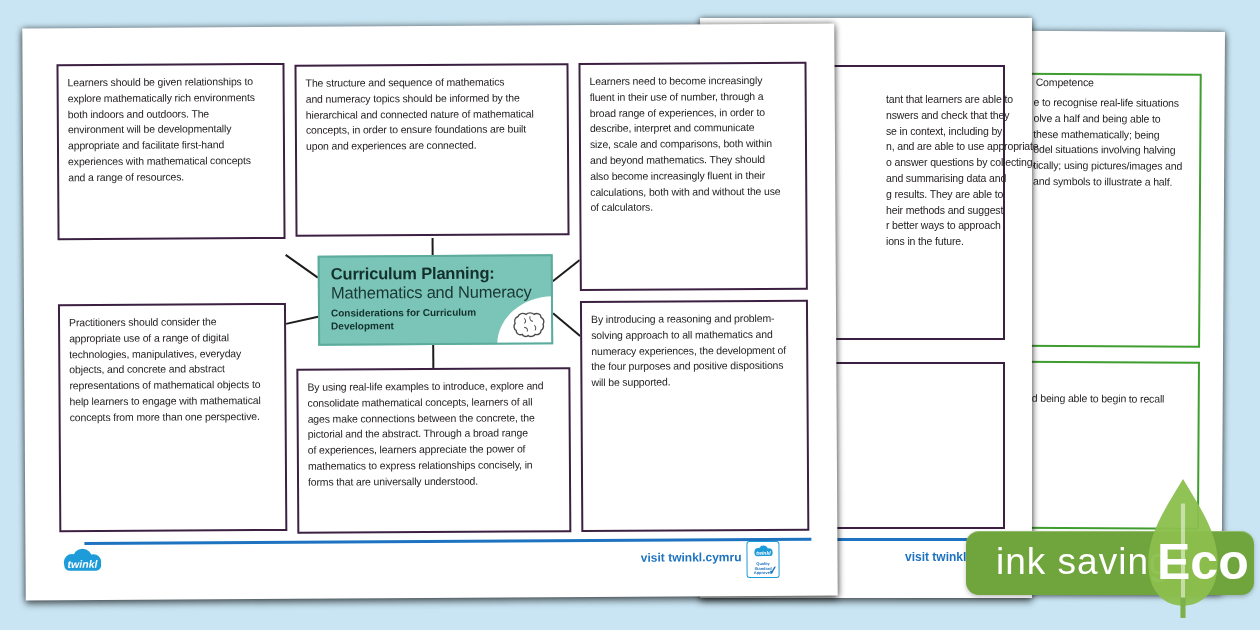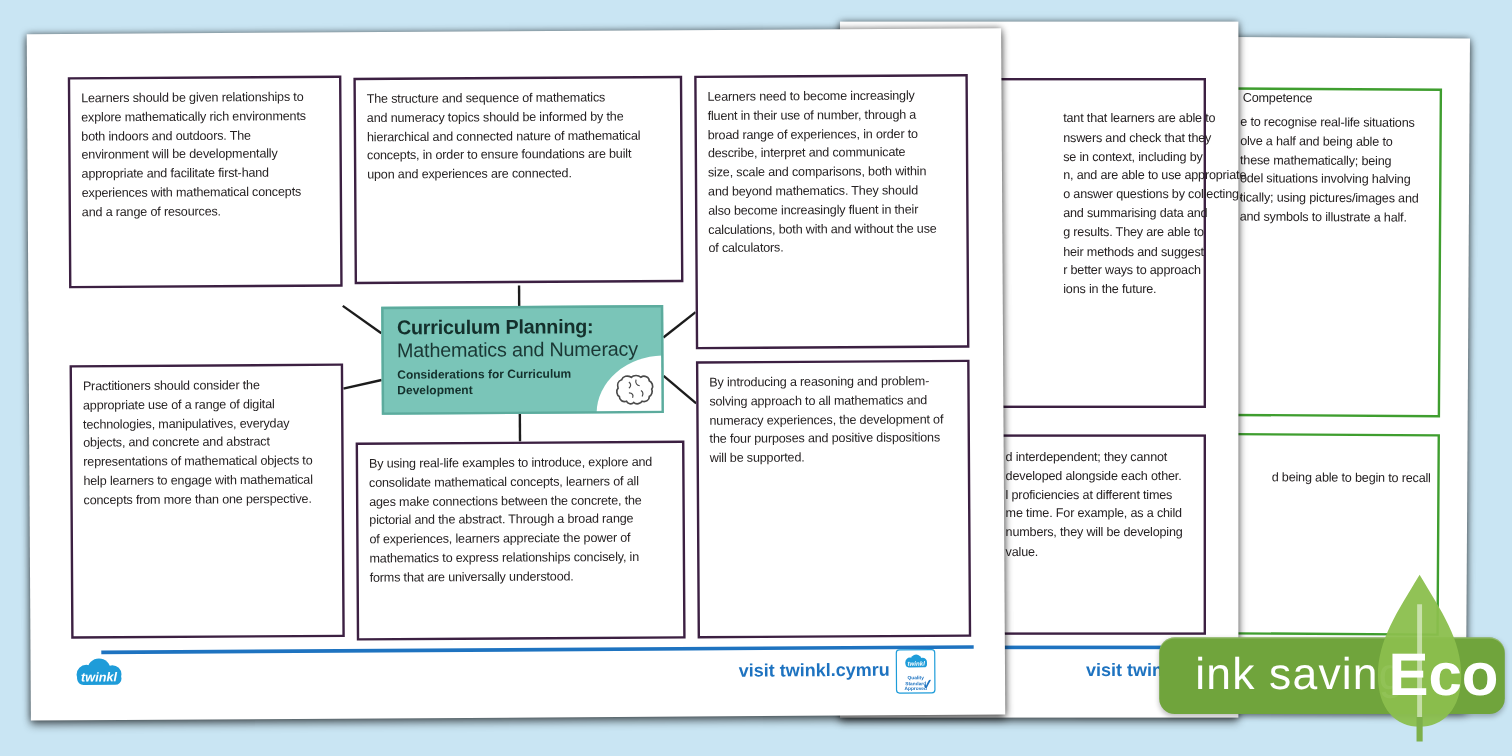--- a/index.html
+++ b/index.html
@@ -33,21 +33,21 @@
   #centre .t1{margin:7px 0 0 11px;font-size:16.5px;font-weight:700;color:#14302c;letter-spacing:-0.2px;}
   #centre .t2{margin:0 0 0 11px;font-size:16.5px;font-weight:500;color:#1a3734;letter-spacing:-0.2px;}
   #centre .sub{margin:5px 0 0 11px;font-size:10px;font-weight:700;color:#14302c;white-space:pre-line;line-height:12.5px;}
   #centre .corner{position:absolute;right:-2px;bottom:-2px;width:56px;height:48px;background:#fff;
                   border-radius:100% 0 0 0;}
   #centre .corner svg{position:absolute;right:5px;bottom:4px;}
 
   .connectors{position:absolute;left:0;top:0;}
 
   .footer-line{position:absolute;height:3px;background:var(--blue,#1e73c0);}
-  .visit{position:absolute;font-size:15px;font-weight:700;color:var(--blue,#1e73c0);}
+  .visit{position:absolute;font-size:12px;font-weight:700;color:var(--blue,#1e73c0);}
 
   
   .qs-badge{position:absolute;left:721px;top:517px;width:33px;height:37px;background:#fff;
             border:1px solid var(--twinkl_blue,#1e9cd9);border-radius:3px;box-sizing:border-box;text-align:center;}
   .qs-caption{font-size:4px;line-height:4.5px;color:var(--blue,#1e73c0);font-weight:700;}
   .qs-check{position:absolute;right:1px;bottom:0px;font-size:11px;font-weight:700;color:var(--blue,#1e73c0);transform:rotate(-8deg);}
 
   
   #eco-rect{position:absolute;left:966px;top:531px;width:288px;height:64px;border-radius:13px;
             background:var(--eco_green,#70a43c);z-index:5;box-shadow:inset 0 1px 0 rgba(255,255,255,.25),0 2px 4px rgba(0,0,0,.25);}
@@ -64,42 +64,36 @@
   <div class="page" id="page3">
     <div class="gbox" style="left:-70px;top:42px;width:372px;height:274px;"></div>
     <div class="boxtext" style="left:136px;top:44px;font-weight:400;">Competence</div>
     <div class="boxtext" style="left:134px;top:64px;">e to recognise real-life situations
 olve a half and being able to
 these mathematically; being
 odel situations involving halving
 tically; using pictures/images and
 and symbols to illustrate a half.</div>
     <div class="gbox" style="left:-70px;top:330px;width:372px;height:168px;"></div>
-    <div class="boxtext" style="left:134px;top:360px;margin-left:28px;">d being able to begin to recall</div>
+    <div class="boxtext" style="left:134px;top:360px;">d being able to begin to recall</div>
   </div>
 
   <div class="page" id="page2">
     <div class="pbox" style="left:-80px;top:47px;width:385px;height:275px;padding:0;"></div>
     <div class="boxtext" style="left:138px;top:74px;padding-left:48px;">tant that learners are able to
 nswers and check that they
 se in context, including by
 n, and are able to use appropriate
 o answer questions by collecting,
 and summarising data and
 g results. They are able to
 heir methods and suggest
 r better ways to approach
 ions in the future.</div>
     <div class="pbox" style="left:-80px;top:344px;width:385px;height:167px;padding:0;"></div>
-    <div class="boxtext" style="left:138px;top:356px;">d interdependent; they cannot
-developed alongside each other.
-l proficiencies at different times
-me time. For example, as a child
-numbers, they will be developing
-value.</div>
     <div class="footer-line" style="left:30px;top:520px;width:302px;"></div>
     <div class="visit" style="left:205px;top:532px;">visit twinkl.cymru</div>
   </div>
 
   <div class="page" id="page1">
 
     <svg class="connectors" width="812" height="572">
       <line x1="409" y1="212" x2="409" y2="229" stroke="#1c1c1c" stroke-width="2"></line>
       <line x1="409" y1="319" x2="409" y2="342" stroke="#1c1c1c" stroke-width="2"></line>
       <line x1="529" y1="256" x2="556" y2="235" stroke="#1c1c1c" stroke-width="2"></line>

